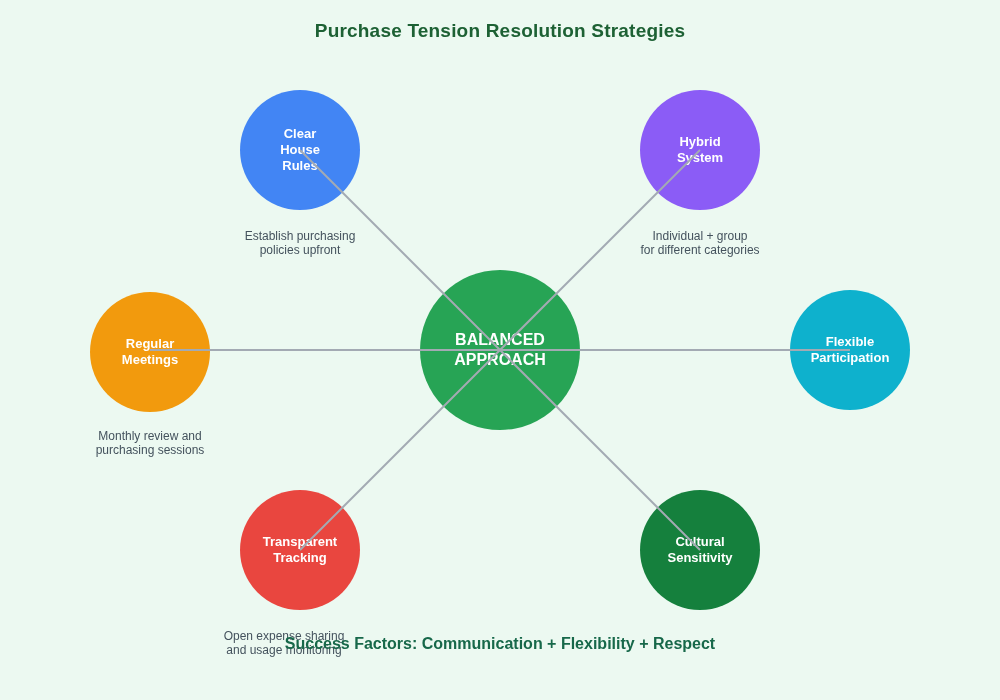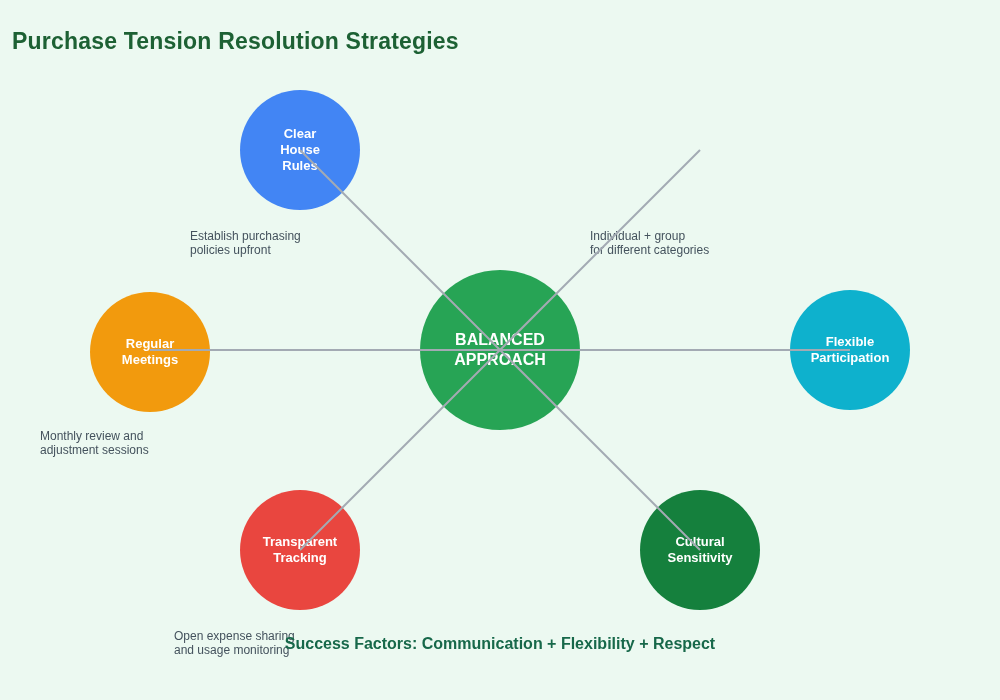--- a/index.html
+++ b/index.html
@@ -8,22 +8,22 @@
   }
   html,body{margin:0;padding:0;}
   body{
     width:1000px;height:700px;overflow:hidden;
     background:var(--bg);
     font-family:"Liberation Sans", sans-serif;
   }
   .canvas{position:relative;width:1000px;height:700px;}
 
   .title{
-    position:absolute;left:0;right:0;top:16px;margin:12px;
-    text-align:left;font-size:23px;font-weight:bold;
+    position:absolute;left:0;right:0;top:16px;margin:4px;
+    text-align:center;font-size:19px;font-weight:bold;
     color:var(--title);letter-spacing:0.2px;z-index:2;
   }
 
   .node{
     position:absolute;border-radius:50%;
     display:flex;align-items:center;justify-content:center;
     z-index:3;
   }
   .node-label{
     color:var(--nodetext);font-weight:bold;text-align:center;
@@ -35,21 +35,21 @@
   .sat .node-label{font-size:13px;line-height:16px;}
 
   .pos-0{left:240px;top:90px;}
   .pos-1{left:640px;top:90px;}
   .pos-2{left:90px;top:292px;}
   .pos-3{left:790px;top:290px;}
   .pos-4{left:240px;top:490px;}
   .pos-5{left:640px;top:490px;}
 
   .caption{
-    position:absolute;width:220px;
+    position:absolute;width:220px;text-align:center;
     font-size:12px;line-height:14px;color:var(--caption);
     white-space:pre-line;z-index:1;
   }
   .cap-0{left:190px;top:229px;}
   .cap-1{left:590px;top:229px;}
   .cap-2{left:40px;top:429px;}
   .cap-3{left:740px;top:429px;}
   .cap-4{left:174px;top:629px;}
   .cap-5{left:590px;top:629px;}
 
@@ -73,20 +73,24 @@
   <div class="node center" style="background: rgb(39, 164, 85);">
     <span class="node-label">BALANCED
 APPROACH</span>
   </div>
 
   <div class="node sat pos-0" style="background: rgb(66, 133, 244);">
     <span class="node-label">Clear
 House
 Rules</span>
   </div>
+  <div class="node sat pos-1" style="background: rgb(139, 92, 246);">
+    <span class="node-label">Hybrid
+System</span>
+  </div>
   <div class="node sat pos-2" style="background: rgb(242, 154, 13);">
     <span class="node-label">Regular
 Meetings</span>
   </div>
   <div class="node sat pos-3" style="background: rgb(14, 177, 205); justify-content: center;">
     <span class="node-label">Flexible
 Participation</span>
   </div>
   <div class="node sat pos-4" style="background: rgb(233, 70, 63);">
     <span class="node-label">Transparent
@@ -95,21 +99,21 @@
   <div class="node sat pos-5" style="background: #15803d;">
     <span class="node-label">Cultural
 Sensitivity</span>
   </div>
 
   <div class="caption cap-0">Establish purchasing
 policies upfront</div>
   <div class="caption cap-1">Individual + group
 for different categories</div>
   <div class="caption cap-2">Monthly review and
-adjustment sessions</div>
+purchasing sessions</div>
   <div class="caption cap-4">Open expense sharing
 and usage monitoring</div>
 
   <div class="footer">Success Factors: Communication + Flexibility + Respect</div>
 
   <svg class="lines" width="1000" height="700">
     <line x1="500" y1="350" x2="300" y2="150" stroke-width="2" stroke="#a3aab3"></line>
     <line x1="500" y1="350" x2="700" y2="150" stroke-width="2" stroke="#a3aab3"></line>
     <line x1="500" y1="350" x2="150" y2="350" stroke-width="2" stroke="#a3aab3"></line>
     <line x1="500" y1="350" x2="850" y2="350" stroke-width="2" stroke="#a3aab3"></line>

